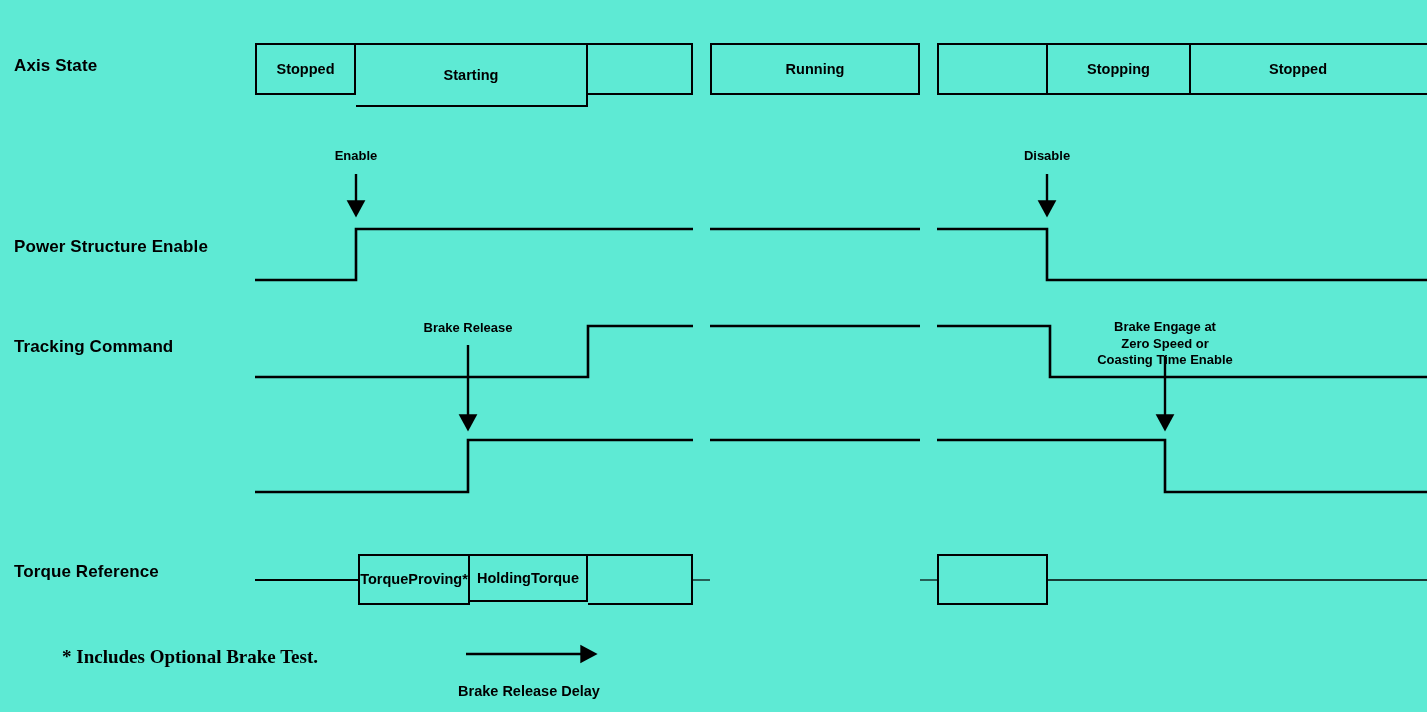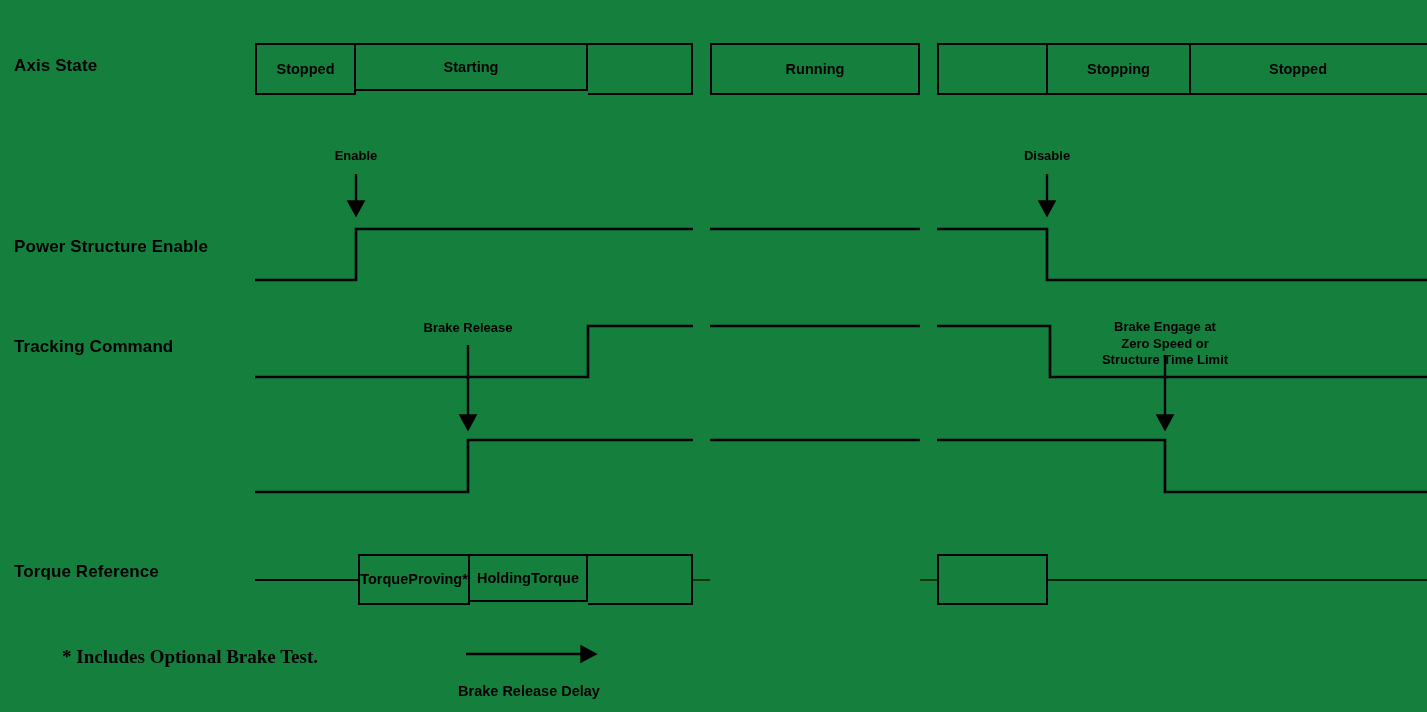--- a/index.html
+++ b/index.html
@@ -7,21 +7,21 @@
     padding: 0;
     background: #ffffff;
   }
   body {
     font-family: "Liberation Sans", sans-serif;
   }
   #stage {
     position: relative;
     width: 1427px;
     height: 712px;
-    background: #15803d;
+    background: #5eead4;
     overflow: hidden;
   }
   .row-label {
     position: absolute;
     font-size: 17px;
     font-weight: bold;
     color: #000000;
     white-space: nowrap;
     letter-spacing: 0.1px;
   }
@@ -84,21 +84,21 @@
 
   <div class="row-label" style="left:14px; top:237px;">Power Structure Enable</div>
 
   <div class="row-label" style="left:14px; top:337px;">Tracking Command</div>
 
 
   <div class="row-label" style="left:14px; top:562px;">Torque Reference</div>
 
   <div class="state-cell" style="left:255px; top:43px; width:101px; height:52px;">Stopped</div>
 
-  <div class="state-cell seam-left" style="left:356px; top:43px; width:232px; height:48px;">Starting</div>
+  <div class="state-cell seam-left" style="left:356px; top:43px; width:232px; height:64px;">Starting</div>
 
   <div class="state-cell seam-left" style="left:588px; top:43px; width:105px; height:52px;"></div>
 
   <div class="state-cell" style="left:710px; top:43px; width:210px; height:52px;">Running</div>
 
   <div class="state-cell" style="left:937px; top:43px; width:111px; height:52px;"></div>
 
   <div class="state-cell seam-left" style="left:1048px; top:43px; width:143px; height:52px;">Stopping</div>
 
   <div class="state-cell seam-left seam-right" style="left:1169px; top:43px; width:258px; height:52px;">Stopped</div>
@@ -168,20 +168,20 @@
 
   <div class="annot" style="left:296px; top:148px; width:120px;">Enable</div>
 
   <div class="annot" style="left:987px; top:148px; width:120px;">Disable</div>
 
   <div class="annot" style="left:388px; top:320px; width:160px;">Brake Release</div>
 
   <div class="annot" style="left:1035px; top:296px; width:260px;margin-top:23px;">
     <span>Brake Engage at</span><br>
     <span>Zero  Speed  or</span><br>
-    <span>Structure  Time  Limit</span>
+    <span>Coasting  Time  Enable</span>
   </div>
 
   <div class="footnote" style="left:62px; top:646px;">* Includes  Optional Brake  Test.</div>
 
   <div class="delay-label" style="left:404px; top:683px; width:250px;">Brake Release  Delay</div>
 
 </div>
 
 </body></html>

